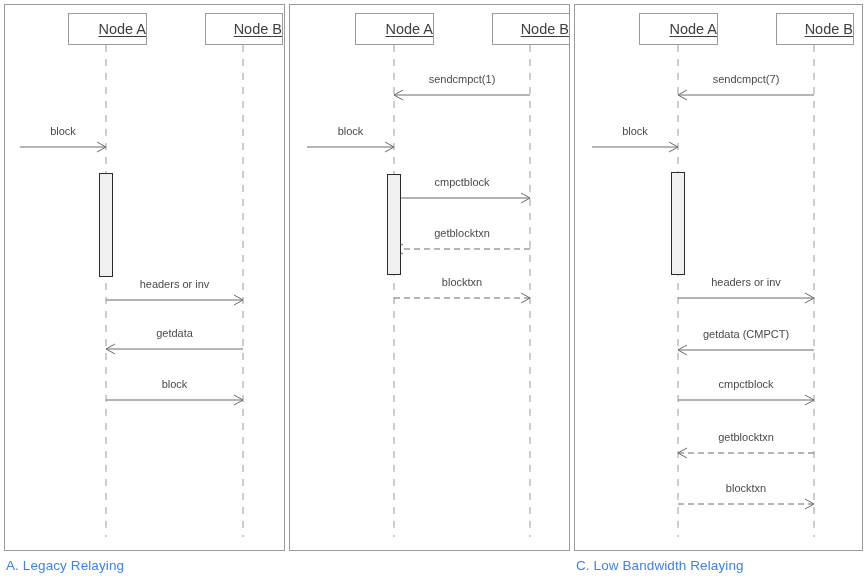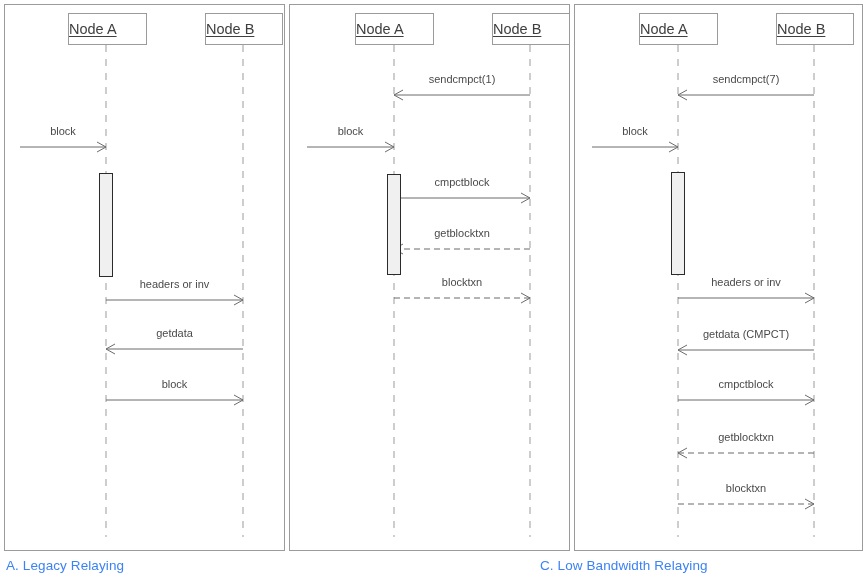--- a/index.html
+++ b/index.html
@@ -40,21 +40,21 @@
     white-space: nowrap;
     letter-spacing: 0.1px;
   }
   .lifeline-box {
     position: absolute;
     border: 1px solid #9b9b9b;
     background: #ffffff;
     box-sizing: border-box;
     display: flex;
     align-items: center;
-    justify-content: flex-start;
+    justify-content: flex-end;
     height: 32px;
   }
   .lifeline-box span {
     font-size: 14.5px;
     color: #3f3f3f;
     text-decoration: underline;
     text-underline-offset: 2px;
     white-space: nowrap;
   }
   .msg-label {
@@ -153,14 +153,14 @@
       <span>Node B</span>
     </div>
     <div class="actbar" style="left: 671px; top: 172px; width: 14px; height: 103px;"></div>
     <div class="msg-label" style="left: 746px; top: 73px;">sendcmpct(7)</div>
     <div class="msg-label" style="left: 635px; top: 125px;">block</div>
     <div class="msg-label" style="left: 746px; top: 276px;">headers or inv</div>
     <div class="msg-label" style="left: 746px; top: 328px;">getdata (CMPCT)</div>
     <div class="msg-label" style="left: 746px; top: 378px;">cmpctblock</div>
     <div class="msg-label" style="left: 746px; top: 431px;">getblocktxn</div>
     <div class="msg-label" style="left: 746px; top: 482px;">blocktxn</div>
-    <div class="caption" style="left: 540px; top: 558px;">C. Low Bandwidth Relaying</div>
+    <div class="caption" style="left: 576px; top: 558px;">C. Low Bandwidth Relaying</div>
   </div>
 
 </body></html>

